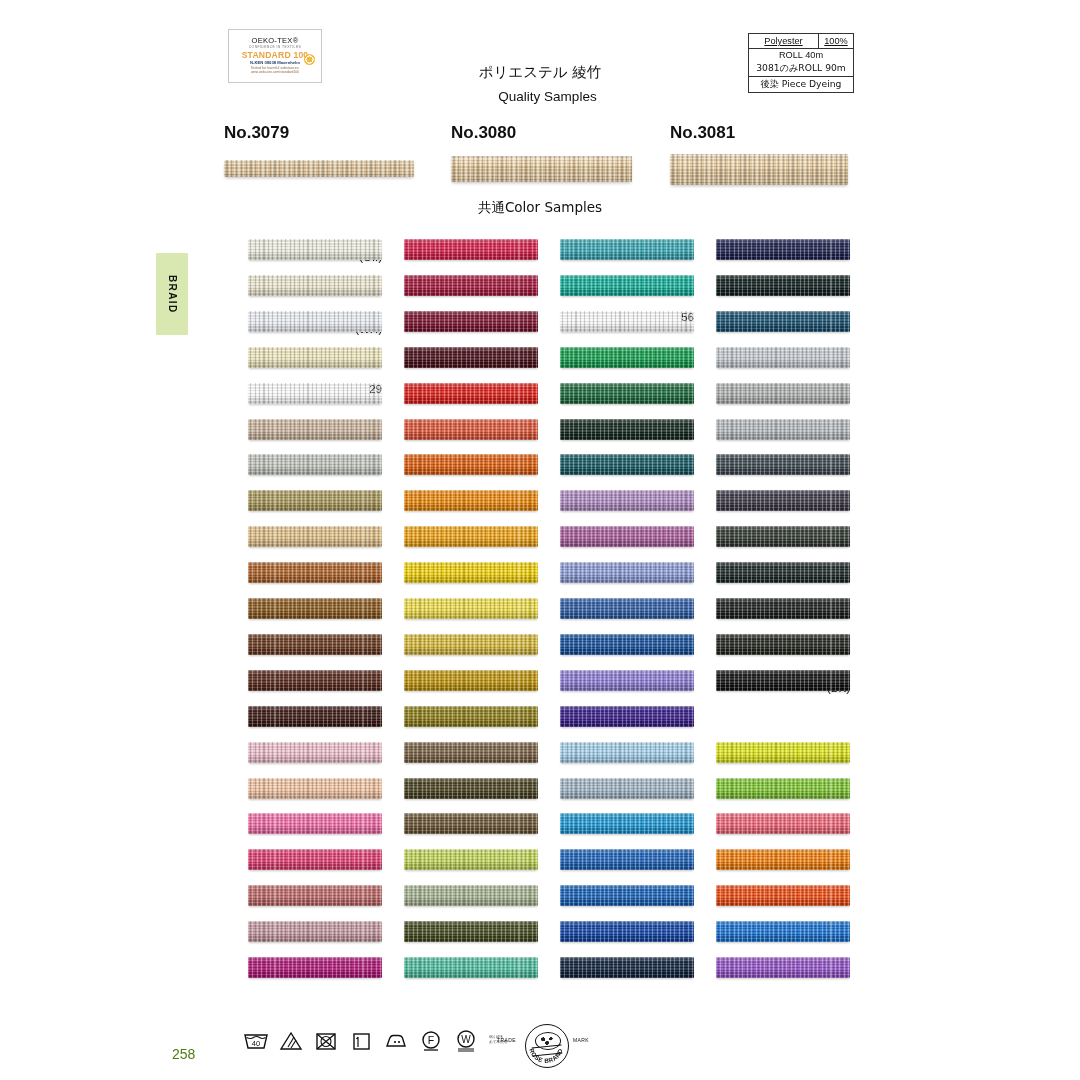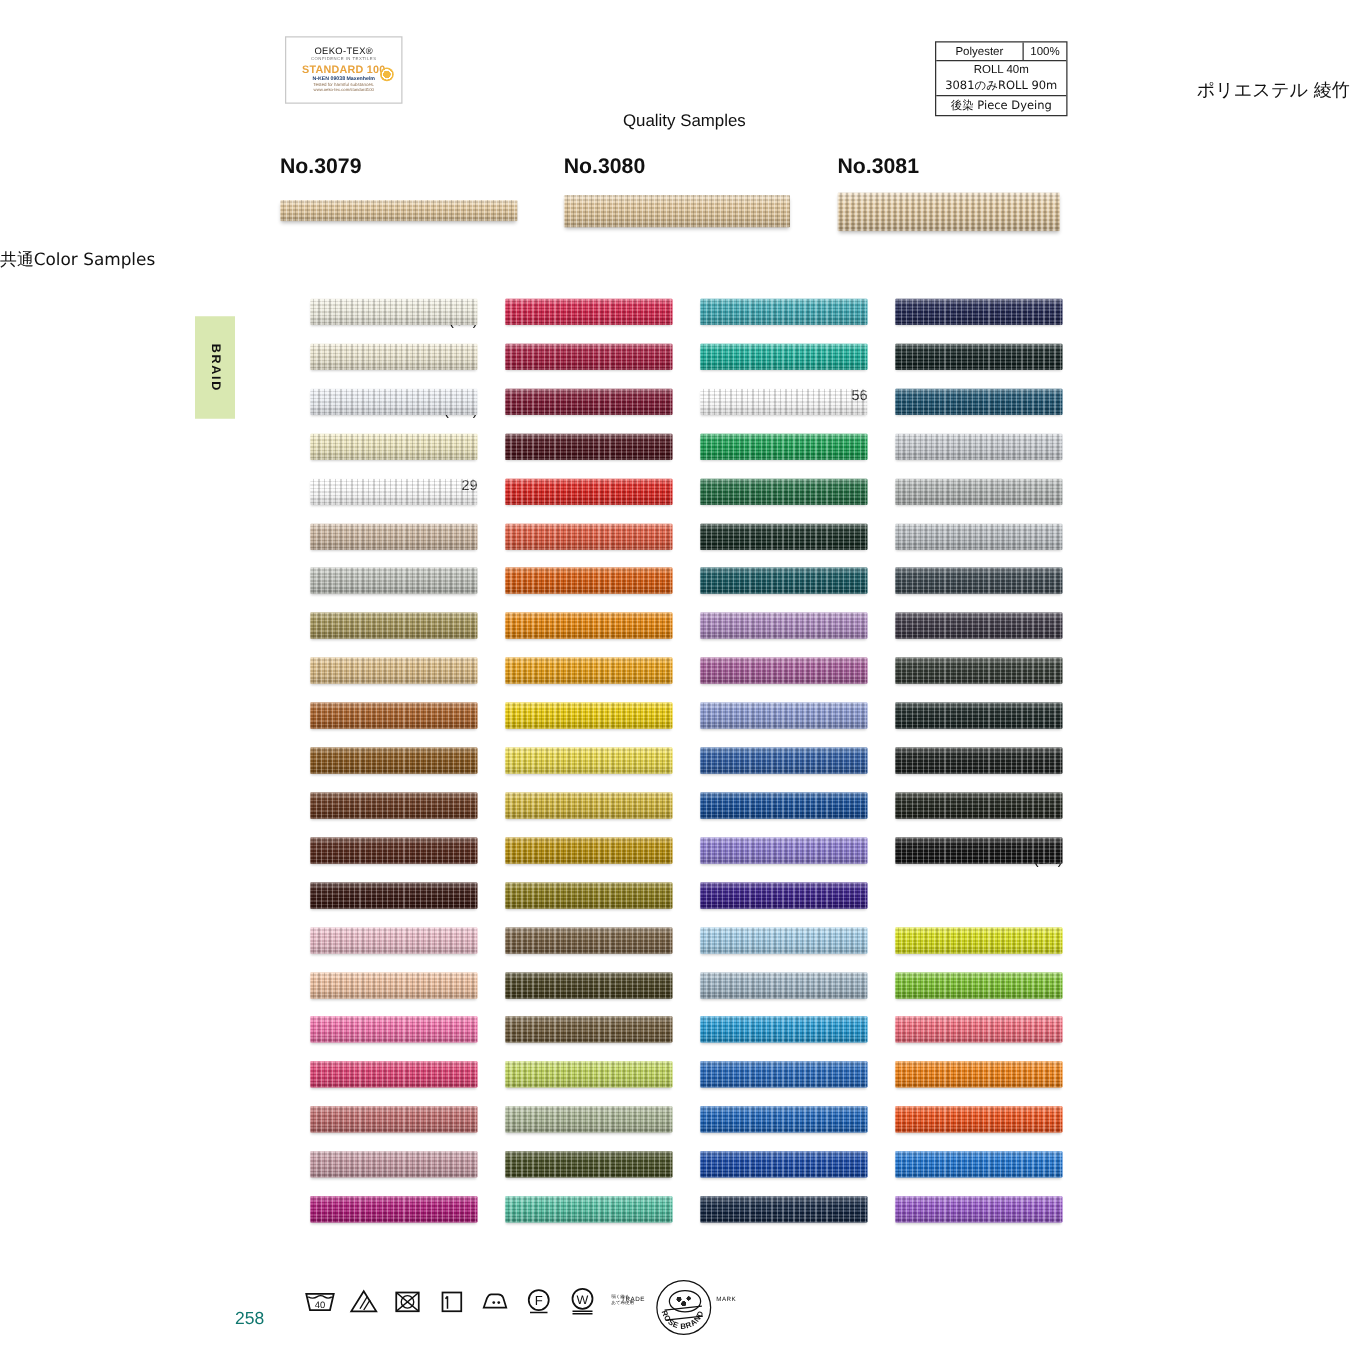--- a/index.html
+++ b/index.html
@@ -29,47 +29,47 @@
   .oeko .sun{
     position:absolute;right:6px;top:24px;width:11px;height:11px;border-radius:50%;
     background:radial-gradient(circle,#f2b940 0 38%,#fff 40% 52%,#f2b940 54% 100%);
   }
 
   .title{
     position:absolute;left:0;right:0;top:31px;text-align:center;
     font-size:27px;letter-spacing:.4px;color:#111;
   }
   .subtitle{
-    position:absolute;left:0;right:0;top:63px;text-align:right;
+    position:absolute;left:0;right:0;top:63px;text-align:center;
     font-size:14.5px;color:#111;
     font-family:"DejaVu Sans",sans-serif;
   }
   .quality{
     position:absolute;left:0;right:0;top:89px;text-align:center;
     font-size:13.5px;color:#111;padding-left:15px;
   }
 
   .spec{
     position:absolute;left:748px;top:33px;width:104px;
     border:1px solid #333;background:#fff;font-size:9.2px;color:#111;
   }
   .spec .r{display:flex;border-bottom:1px solid #333;}
   .spec .r:last-child{border-bottom:none;}
-  .spec .c{padding:2px 0;text-align:center;}
+  .spec .c{padding:2px 0;text-align:center;text-decoration:underline;}
   .spec .c.l{flex:1;border-right:1px solid #333;}
   .spec .c.r2{width:34px;}
   .spec .full{padding:1px 0;text-align:center;}
   .spec .jp{font-family:"DejaVu Sans",sans-serif;}
 
   
   .prodname{position:absolute;font-size:17px;font-weight:700;color:#111;}
   .prodsample{position:absolute;border-radius:1px;}
 
   .common{
-    position:absolute;left:0;right:0;top:199px;
+    position:absolute;left:0;right:0;top:199px;text-align:center;
     font-size:13.5px;color:#111;font-family:"DejaVu Sans",sans-serif;
   }
 
   
   .braidtab{
     position:absolute;left:156px;top:253px;width:32px;height:82px;
     background:#d9e8b1;
     display:flex;align-items:center;justify-content:center;
   }
   .braidtab span{
@@ -102,21 +102,21 @@
         rgba(255,255,255,.16) 0 1.4px,
         rgba(0,0,0,.10) 1.4px 2.8px),
       linear-gradient(180deg,
         rgba(255,255,255,.34) 0%,
         rgba(255,255,255,.05) 26%,
         rgba(0,0,0,.05) 62%,
         rgba(0,0,0,.20) 100%);
   }
 
   
-  .pageno{position:absolute;left:172px;top:1046px;font-size:14px;color:#0f766e;margin-left:16px;}
+  .pageno{position:absolute;left:172px;top:1046px;font-size:14px;color:#4d7c0f;}
   .care{position:absolute;left:243px;top:1028px;display:flex;align-items:center;gap:9px;}
   .sym{width:26px;height:24px;position:relative;}
   .sym svg{display:block;}
   .carenote{font-size:3.6px;line-height:1.5;color:#222;margin-left:1px;font-family:"DejaVu Sans",sans-serif;}
   .rose{position:absolute;left:497px;top:1024px;width:92px;height:42px;}
   .rose .tm{position:absolute;top:13px;font-size:5px;letter-spacing:.4px;color:#111;}
   .rose .tm.l{left:0;}
   .rose .tm.r{right:0;}
   .rose .circ{
     position:absolute;left:28px;top:0;width:42px;height:42px;border-radius:50%;

